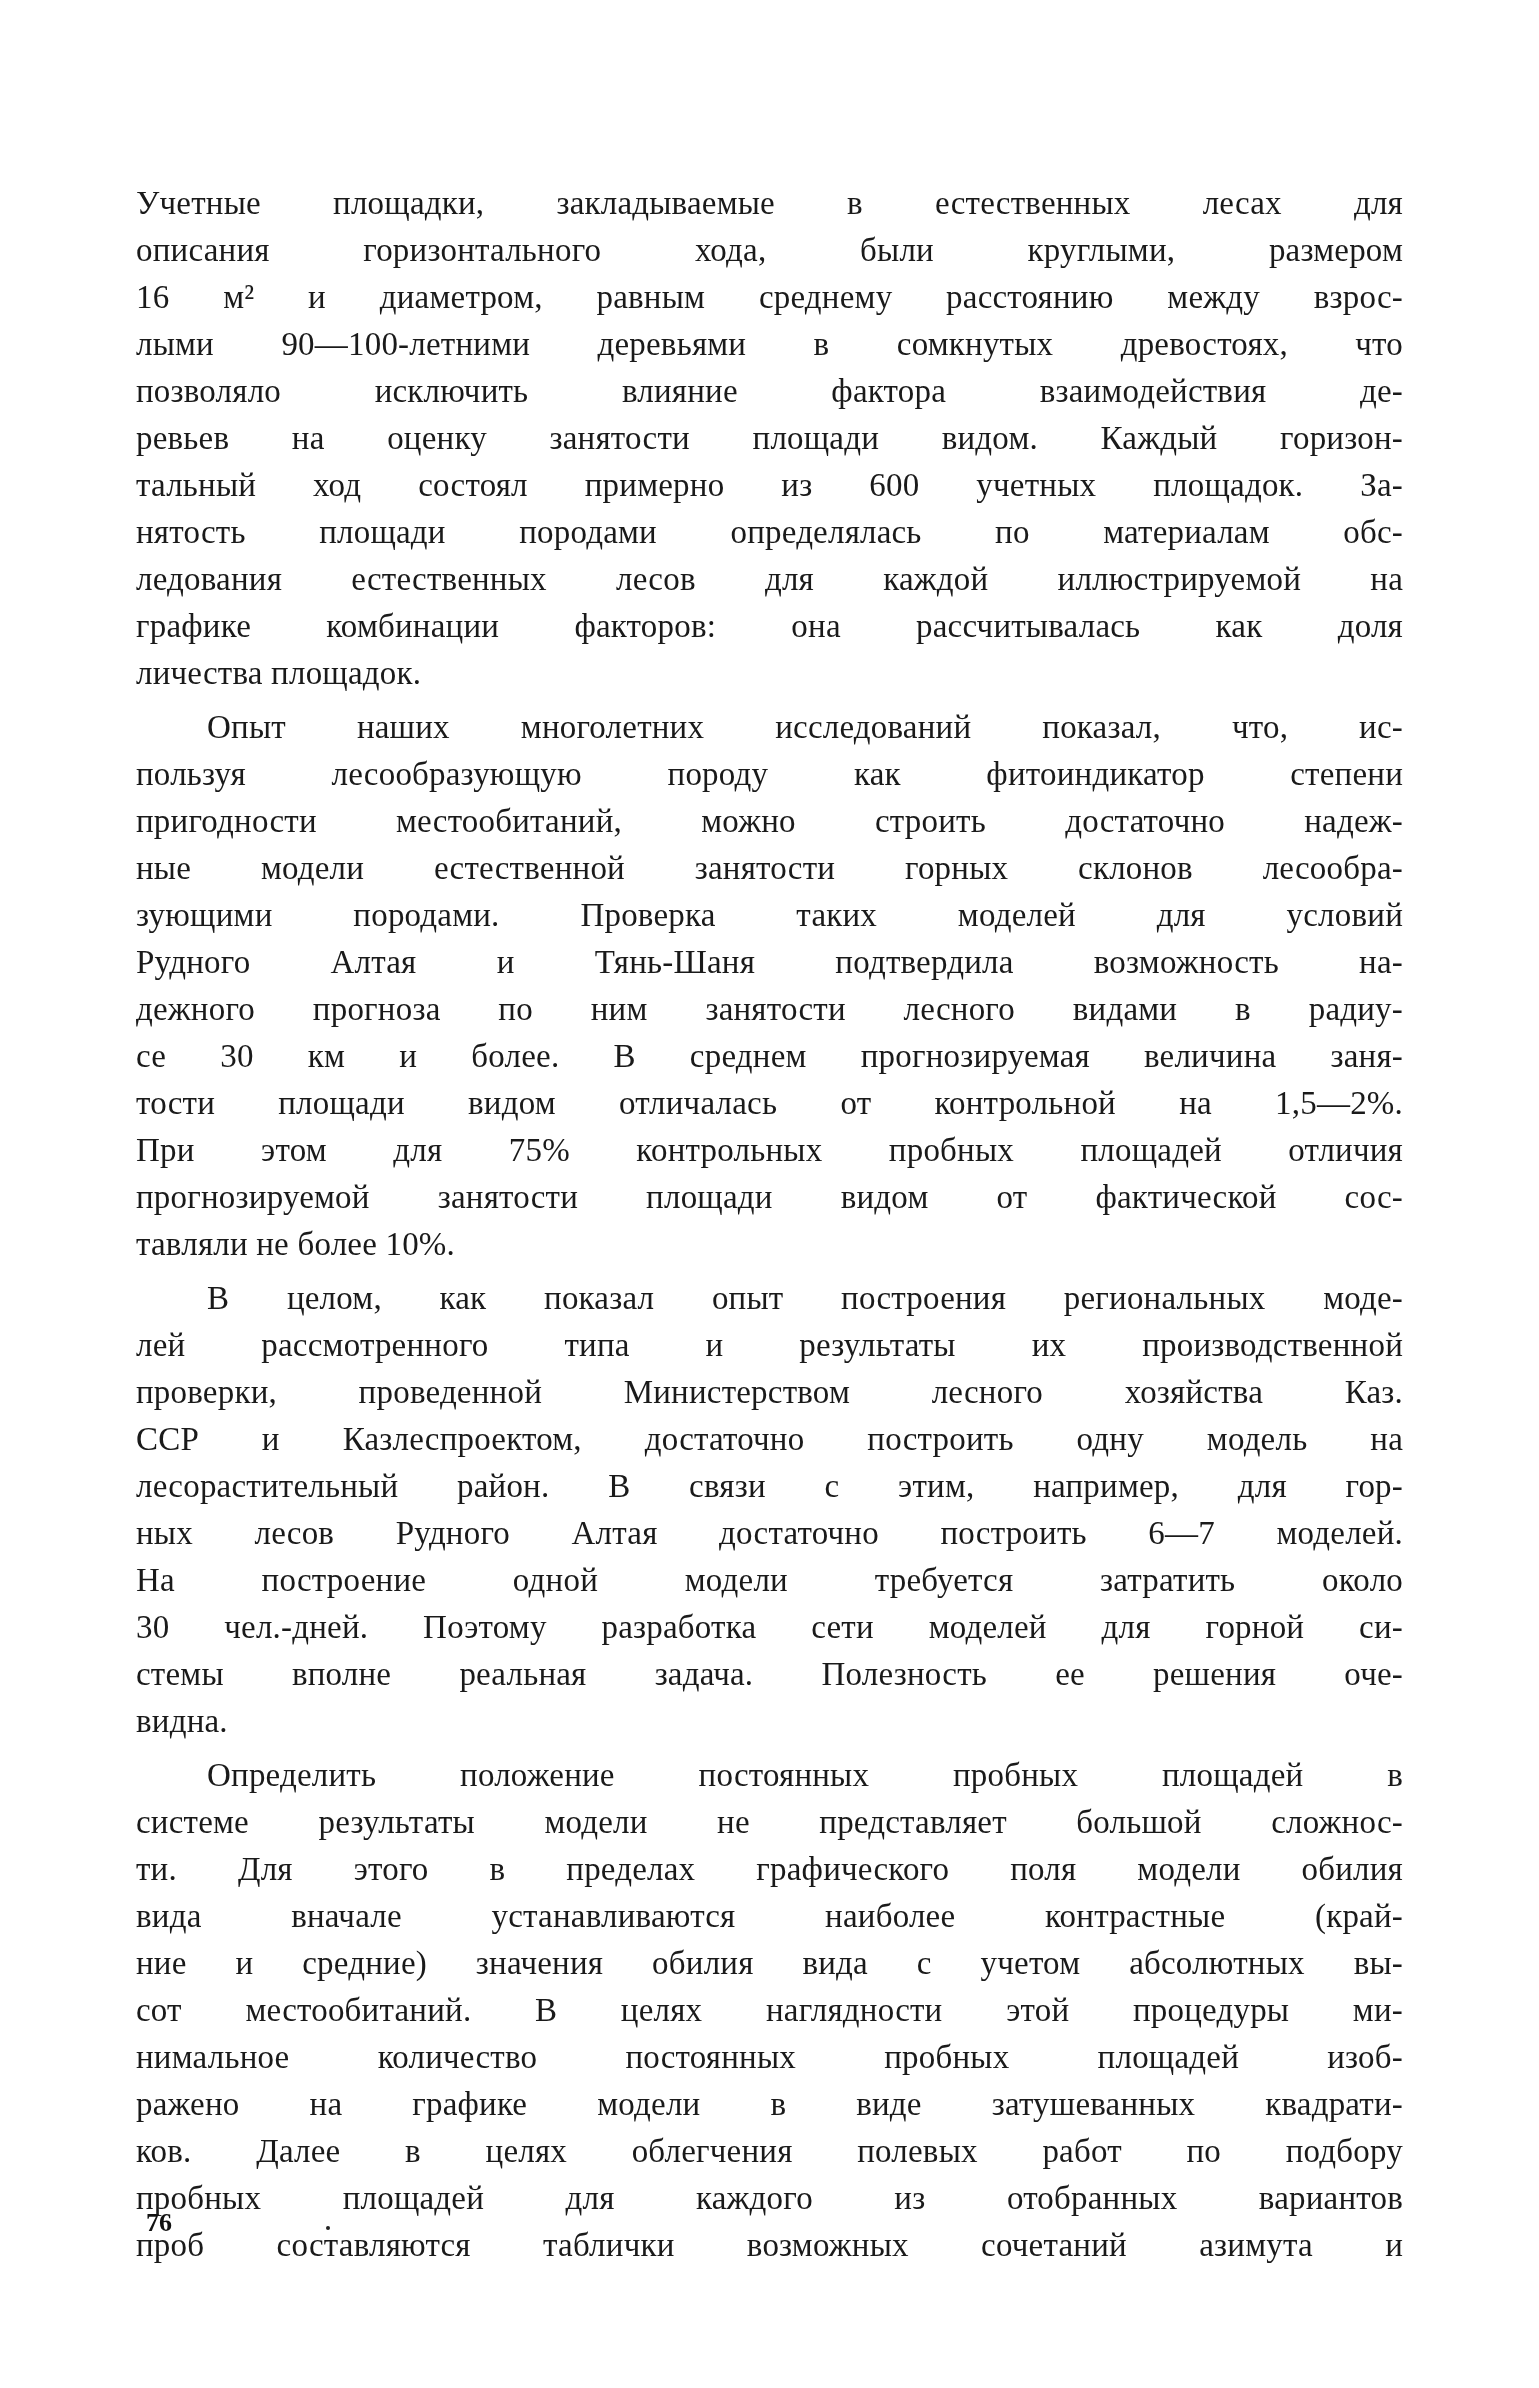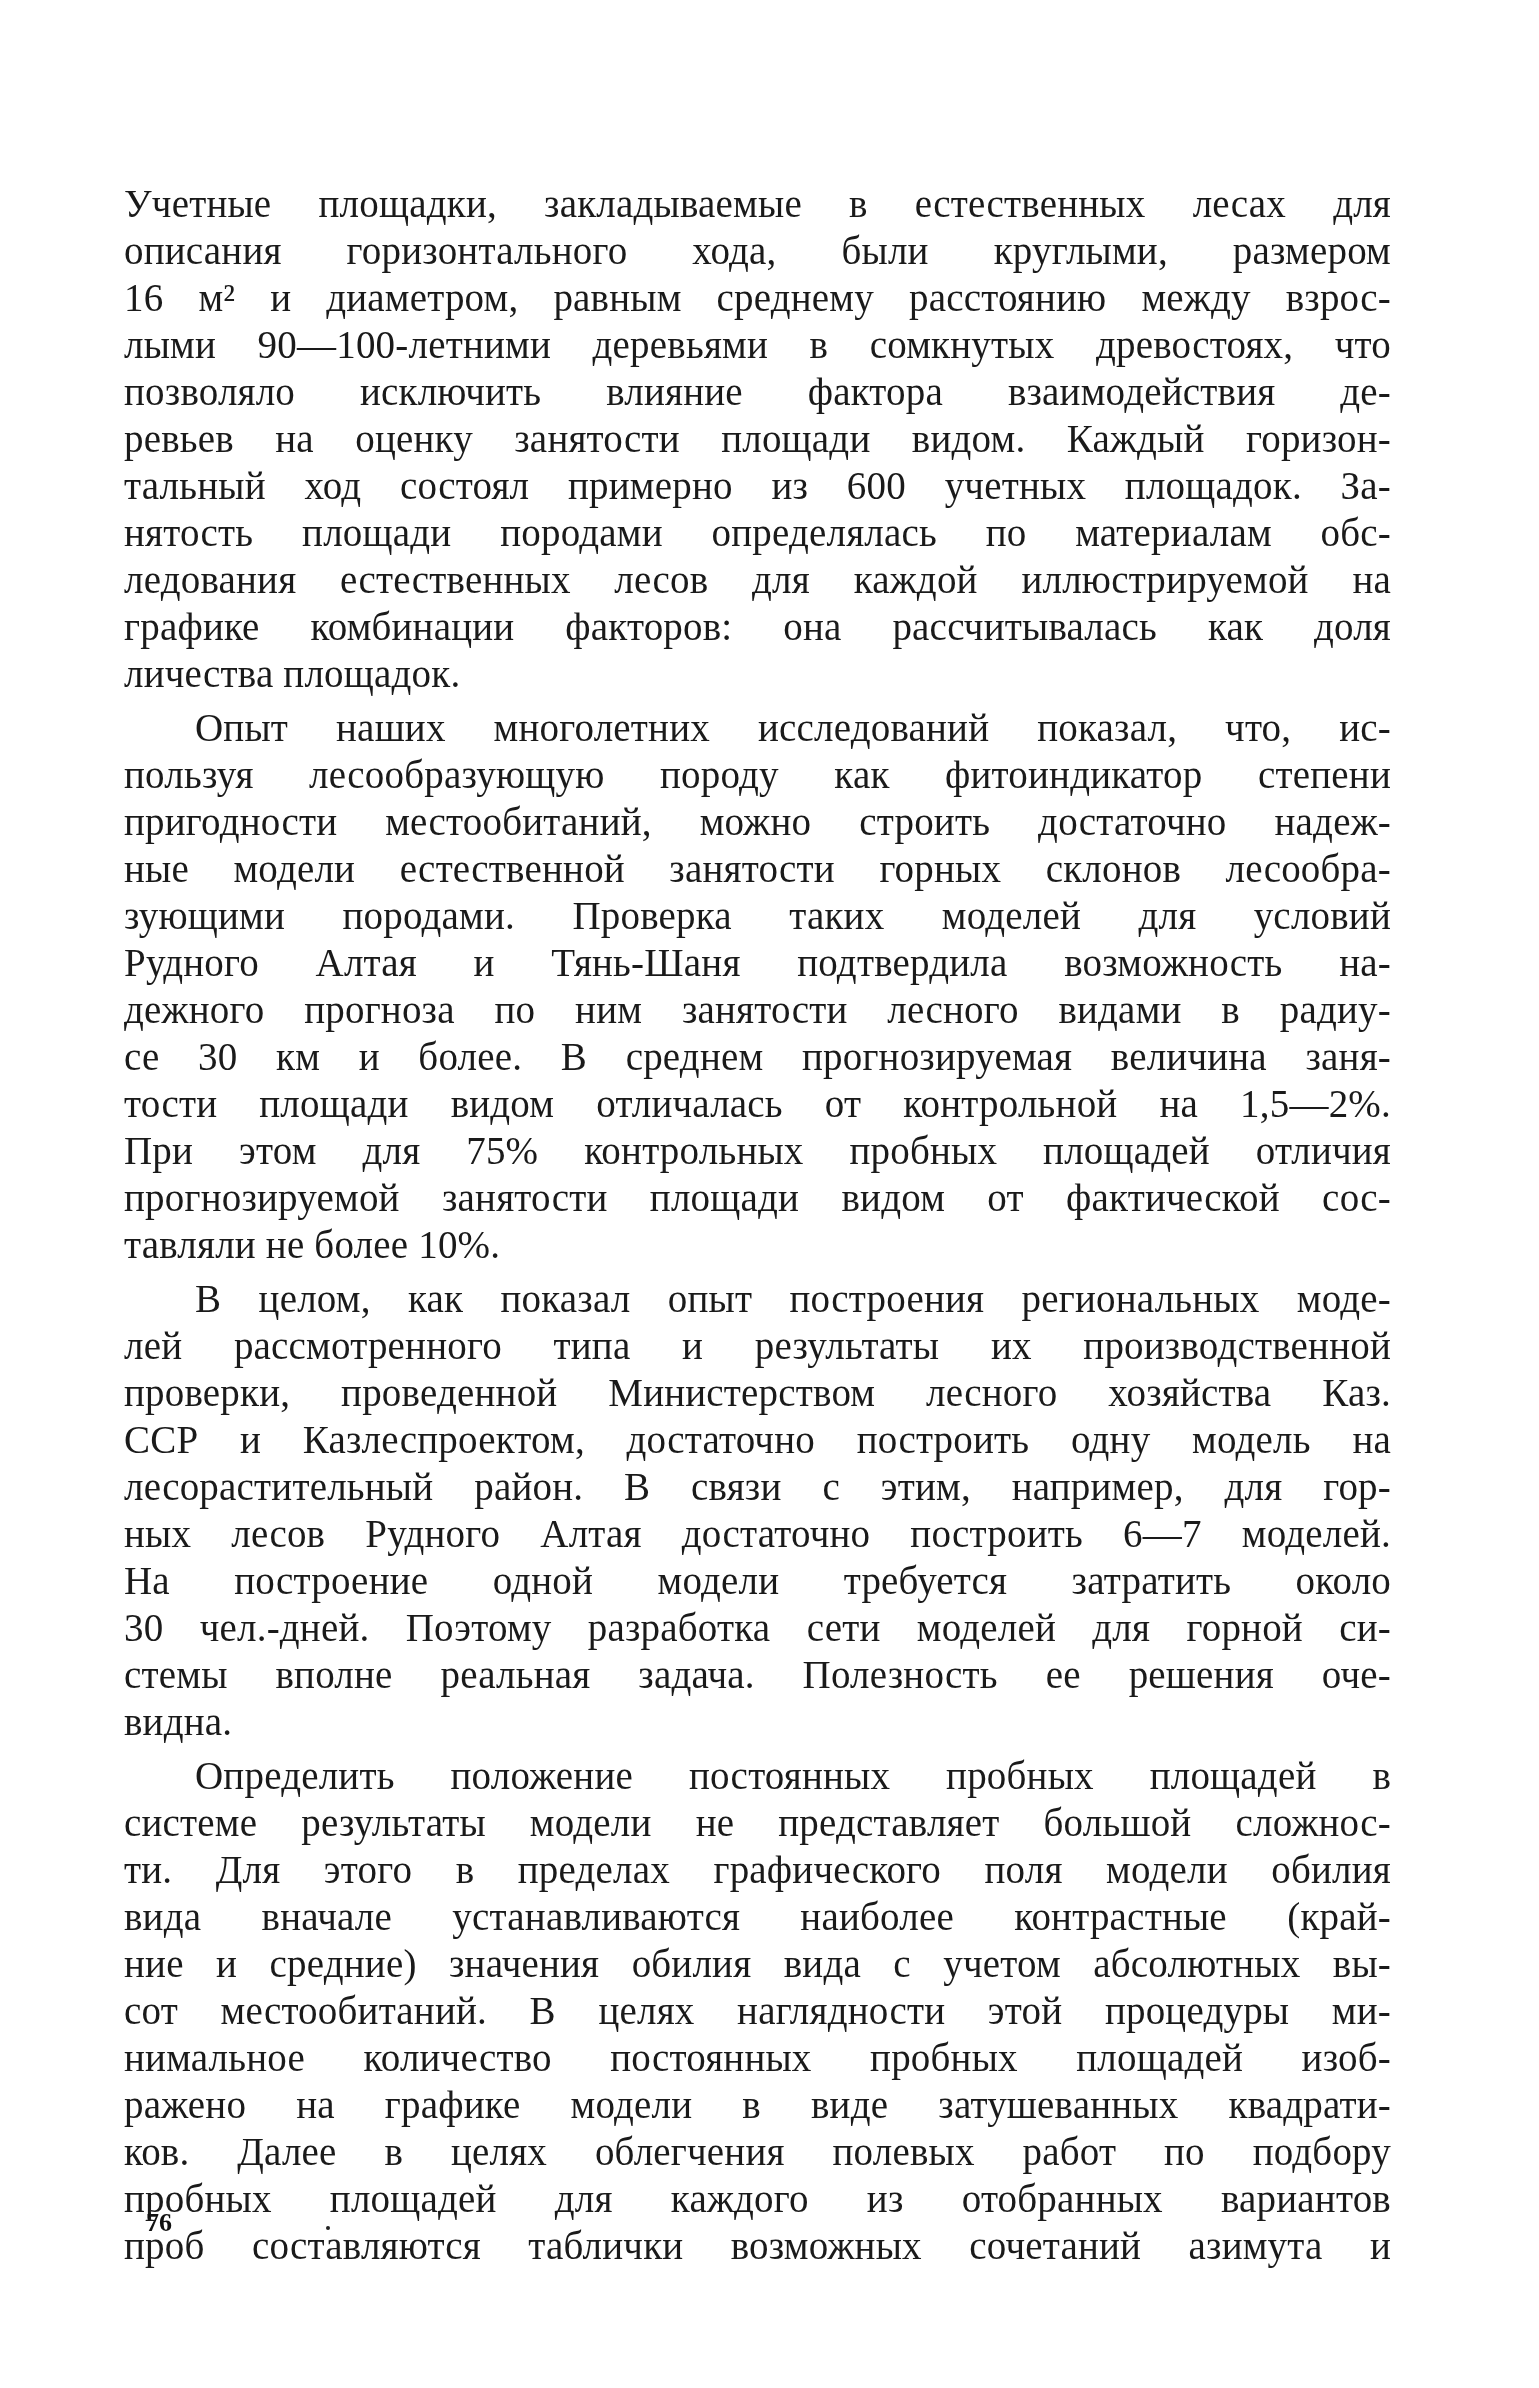--- a/index.html
+++ b/index.html
@@ -9,25 +9,25 @@
     }
     body {
       width: 1540px;
       height: 2389px;
       position: relative;
       overflow: hidden;
       color: #1a1a1a;
     }
     .page {
       position: absolute;
-      left: 124px;
+      left: 136px;
       top: 180px;
       width: 1267px;
       font-family: "Liberation Serif", "DejaVu Serif", serif;
-      font-size: 39px;
+      font-size: 33px;
       line-height: 47px;
     }
     .line {
       display: block;
       white-space: nowrap;
       text-align: justify;
       text-align-last: justify;
       height: 47px;
       letter-spacing: 0.2px;
     }

